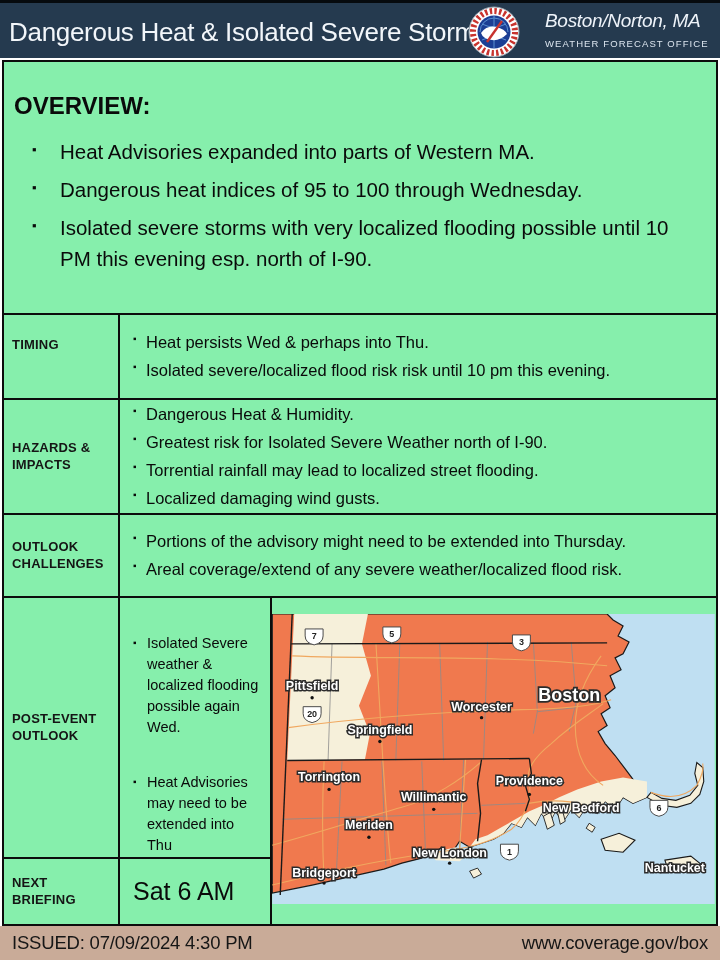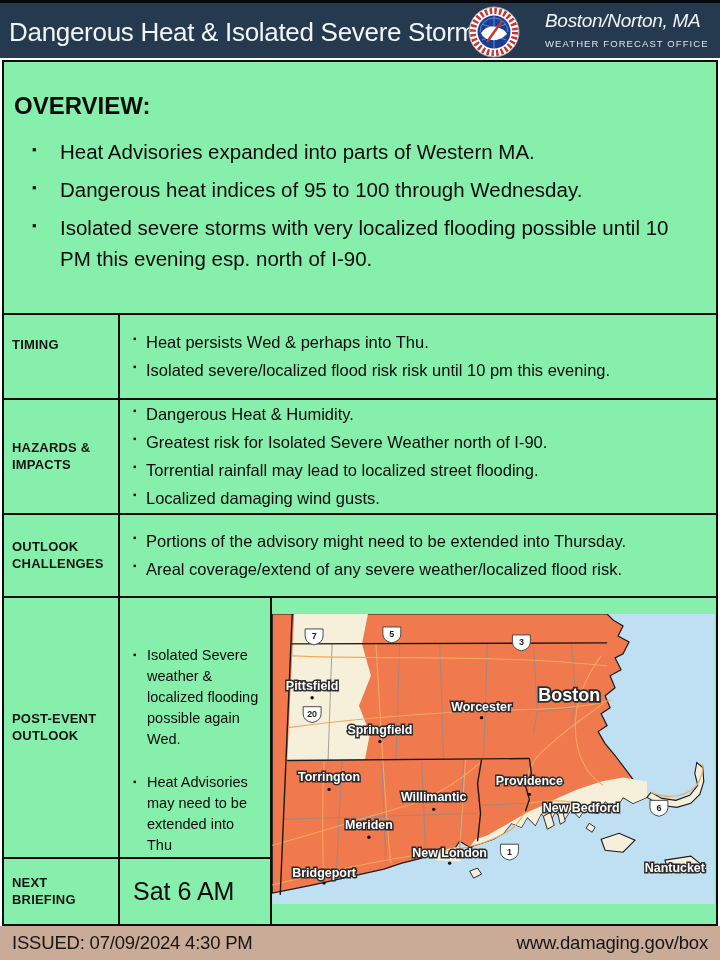--- a/index.html
+++ b/index.html
@@ -44,21 +44,21 @@
   .label-cell{padding-left:8px;padding-right:4px;}
   .label-text{font-size:13px;font-weight:bold;letter-spacing:.2px;line-height:17px;color:#151515;}
   .content-cell{padding-left:14px;padding-right:10px;}
   .t-list{list-style:none;margin:0;padding:0;}
   .t-list li{
     position:relative;padding-left:13px;font-size:16.5px;line-height:28px;color:#0a0a0a;
   }
   .t-list li::before{content:"▪";position:absolute;left:0;top:-3px;font-size:10px;}
   .small-list li{font-size:14.5px;line-height:21px;padding-left:14px;}
   .small-list li::before{top:-1px;}
-  .small-list li + li{margin-top:22px;}
+  .small-list li + li{margin-top:34px;}
   .next-value{font-size:25px;color:#0a0a0a;padding-left:14px;}
   
   .map-wrap{position:absolute;left:268px;top:552px;width:443px;height:290px;}
   .city{font-size:12.5px;font-weight:bold;fill:#ffffff;stroke:#2b2b2b;stroke-width:3px;
         paint-order:stroke;text-anchor:middle;font-family:"Liberation Sans",sans-serif;}
   .city-big{font-size:18px;stroke-width:3.6px;}
   .shield-num{font-size:9px;font-weight:bold;fill:#222;text-anchor:middle;
         font-family:"Liberation Sans",sans-serif;}
   
   .footer{
@@ -268,14 +268,14 @@
       <text class="city" x="404" y="259">Nantucket</text>
     </g>
   </svg>
   </div>
 
  </div>
 </div>
 
 <div class="footer">
   <div class="footer-text">ISSUED: 07/09/2024 4:30 PM</div>
-  <div class="footer-text">www.damaging.gov/box</div>
+  <div class="footer-text">www.coverage.gov/box</div>
 </div>
 
 </body></html>

